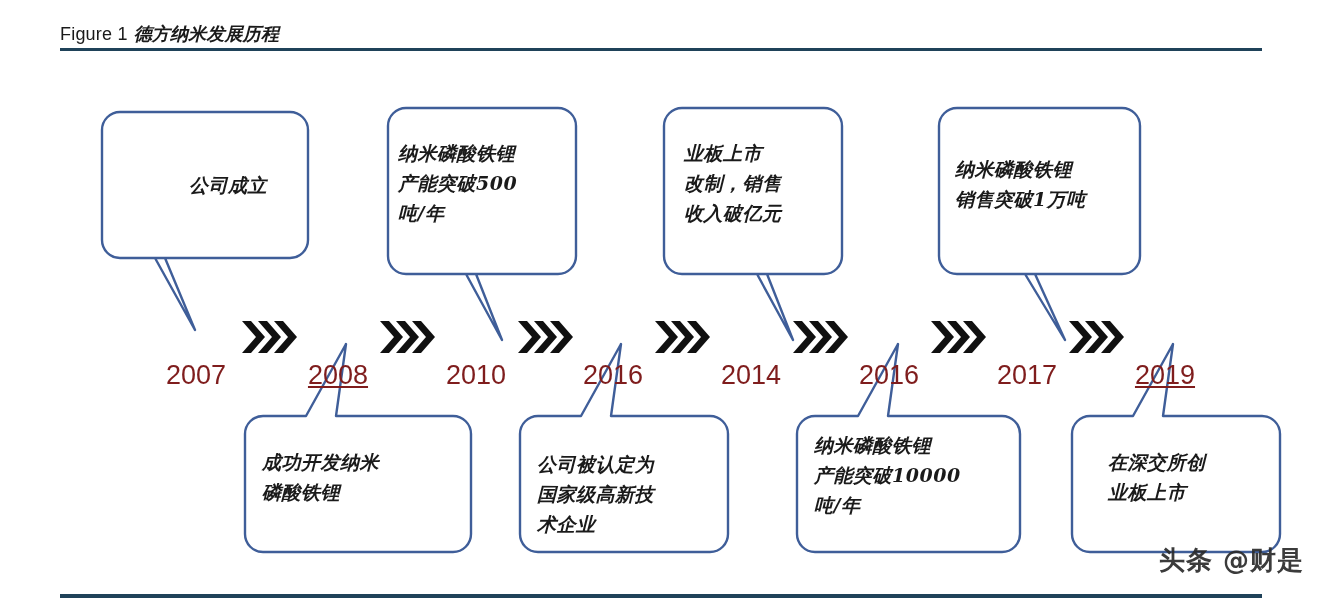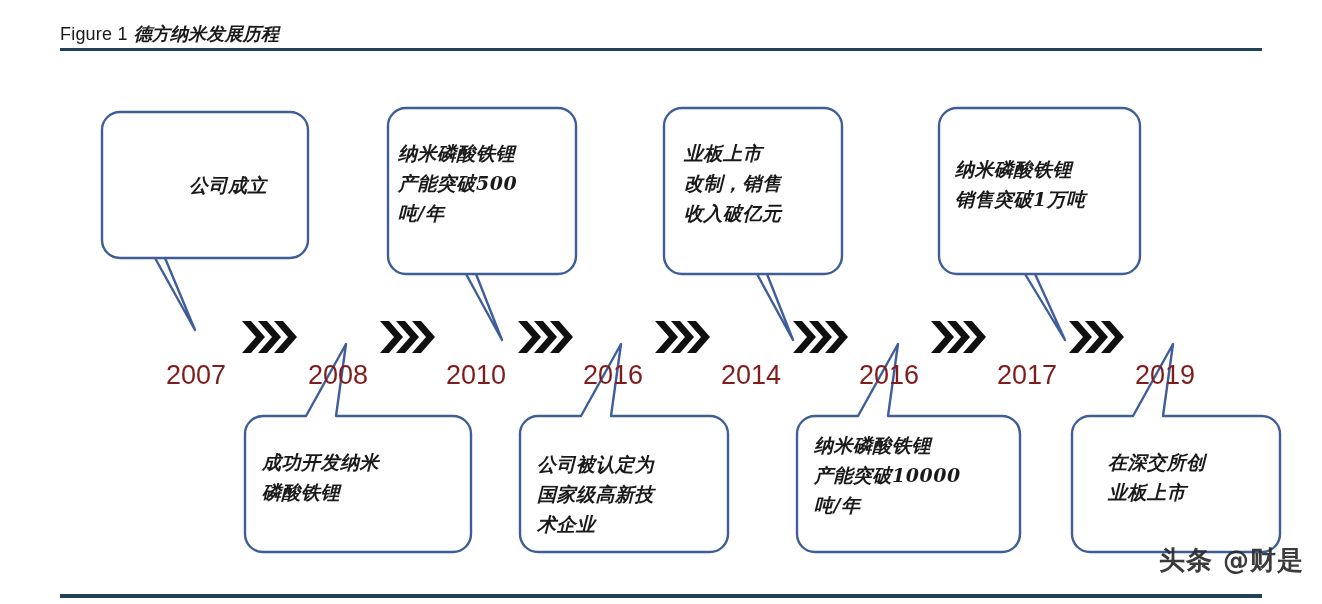--- a/index.html
+++ b/index.html
@@ -179,27 +179,27 @@
 
   <div class="callout-text" style="left:684px; top:83px; width:160px;"><span>业板上市</span>
 <span>改制，销售</span>
 <span>收入破亿元</span></div>
 
   <div class="callout-text" style="left:955px; top:99px; width:185px;"><span>纳米磷酸铁锂</span>
 <span>销售突破1万吨</span></div>
 
   <div id="timeline-row">
     <div class="year-label" style="left:153px;">2007</div>
-    <div class="year-label" style="left:295px;">2008</div>
+    <div class="year-label" style="left:295px;text-decoration:underline;">2008</div>
     <div class="year-label" style="left:433px;">2010</div>
     <div class="year-label" style="left:570px;">2016</div>
     <div class="year-label" style="left:708px;">2014</div>
     <div class="year-label" style="left:846px;">2016</div>
     <div class="year-label" style="left:984px;">2017</div>
-    <div class="year-label" style="left:1122px;">2019</div>
+    <div class="year-label" style="left:1122px;text-decoration:underline;">2019</div>
 
     <svg class="chevron-group" style="left:240px;" viewBox="0 0 58 36">
       <g fill="#101010">
           <path d="M2 2 L16 18 L2 34 L11 34 L25 18 L11 2 Z"></path>
           <path d="M18 2 L32 18 L18 34 L27 34 L41 18 L27 2 Z"></path>
           <path d="M34 2 L48 18 L34 34 L43 34 L57 18 L43 2 Z"></path>
         </g>
     </svg>
     <svg class="chevron-group" style="left:378px;" viewBox="0 0 58 36">
       <g fill="#101010">

